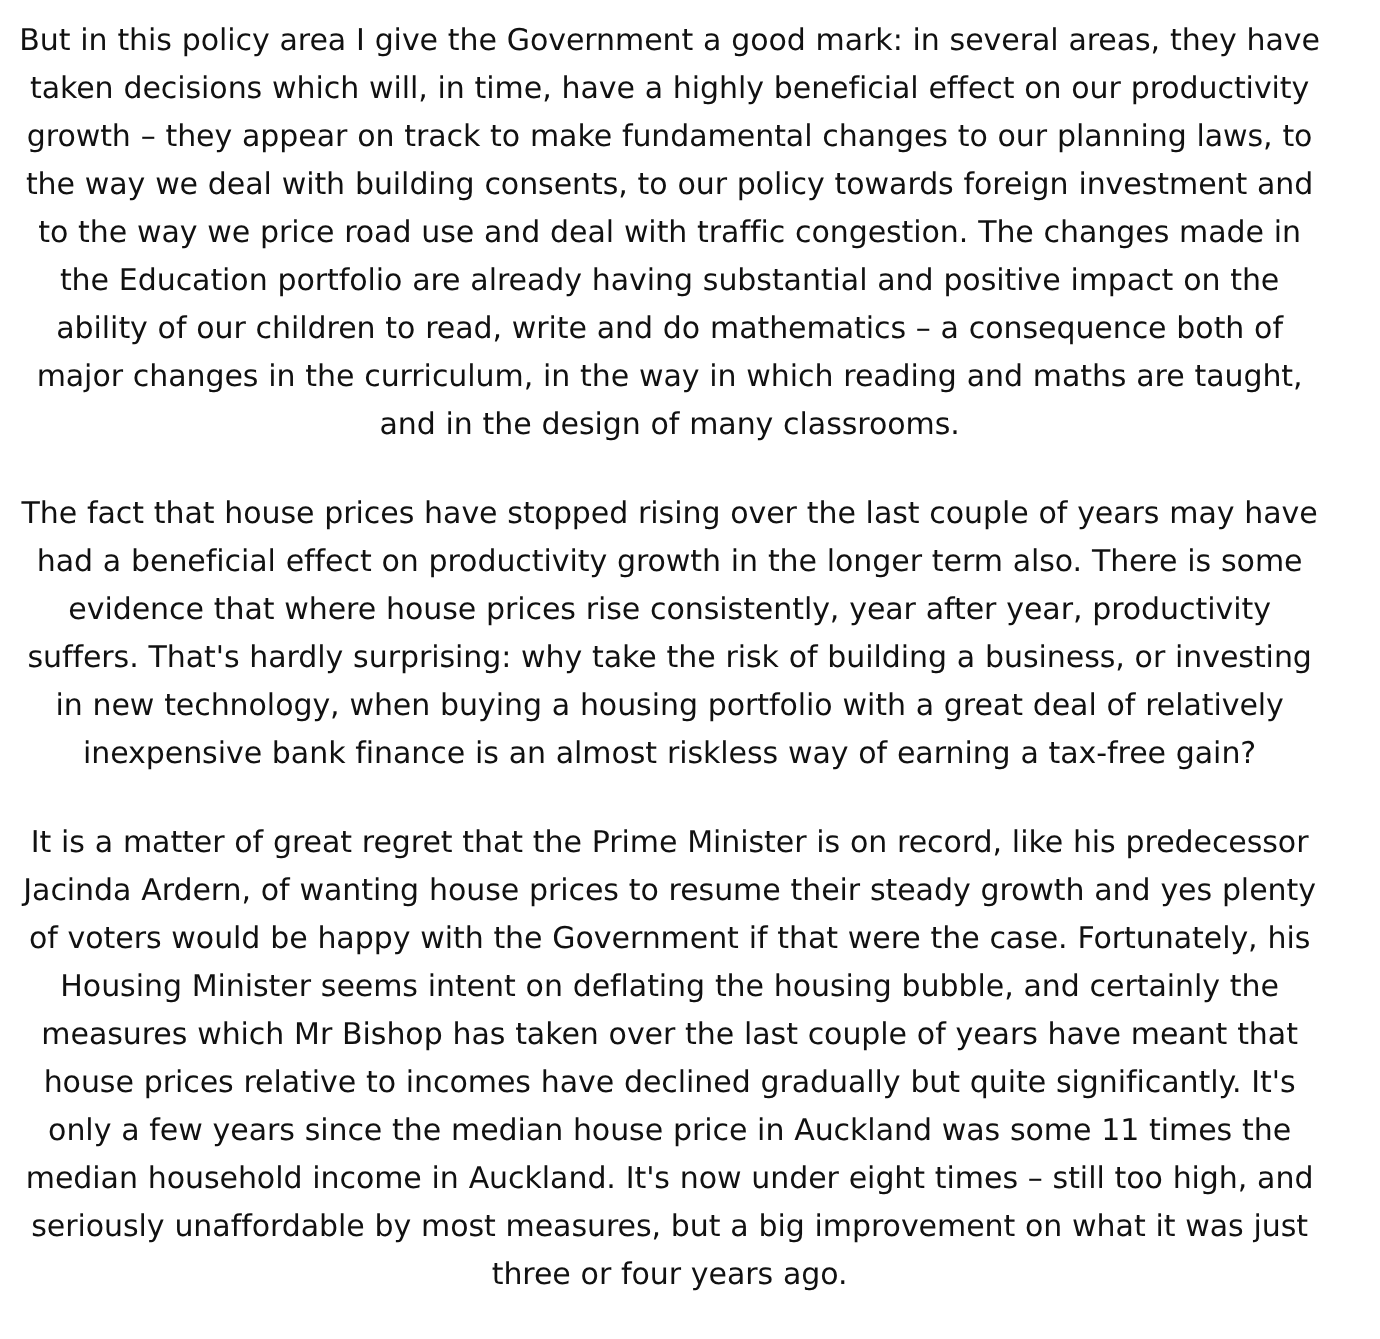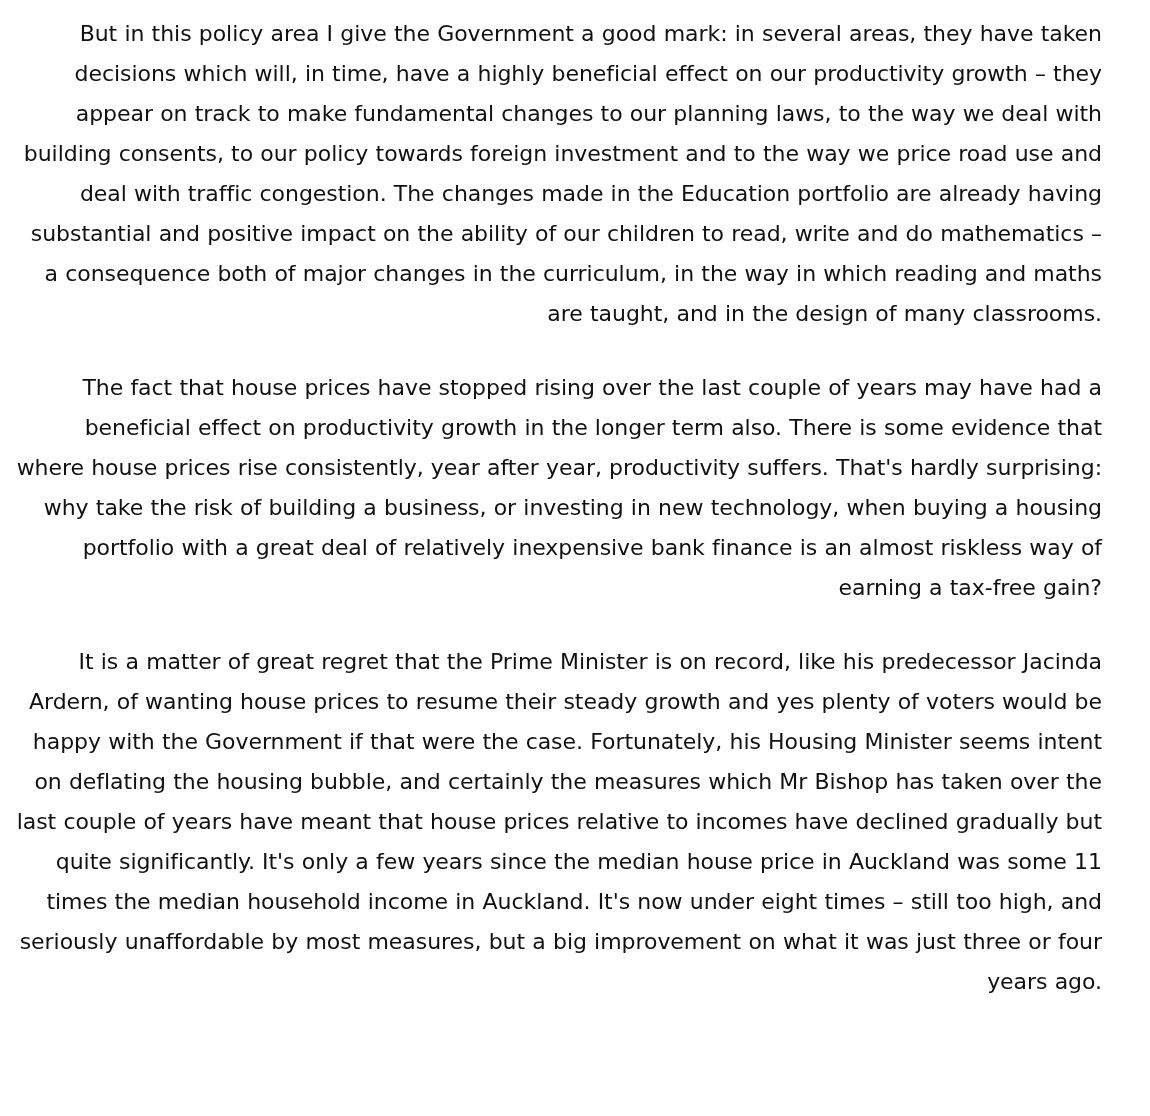--- a/index.html
+++ b/index.html
@@ -12,25 +12,25 @@
     min-height: 1116px;
     font-family: "DejaVu Sans", "Liberation Sans", sans-serif;
     color: #111111;
   }
   .document {
     padding: 14px 48px 10px 14px;
     box-sizing: border-box;
     width: 1150px;
   }
   .paragraph {
-    font-size: 22px;
+    font-size: 25px;
     line-height: 40px;
     letter-spacing: -0.05px;
     margin: 0 0 34px 0;
-    text-align: right;
+    text-align: center;
     color: #111111;
     word-spacing: 0.3px;
   }
   .paragraph:last-child {
     margin-bottom: 4px;
   }
 </style>
 </head>
 <body>
 

